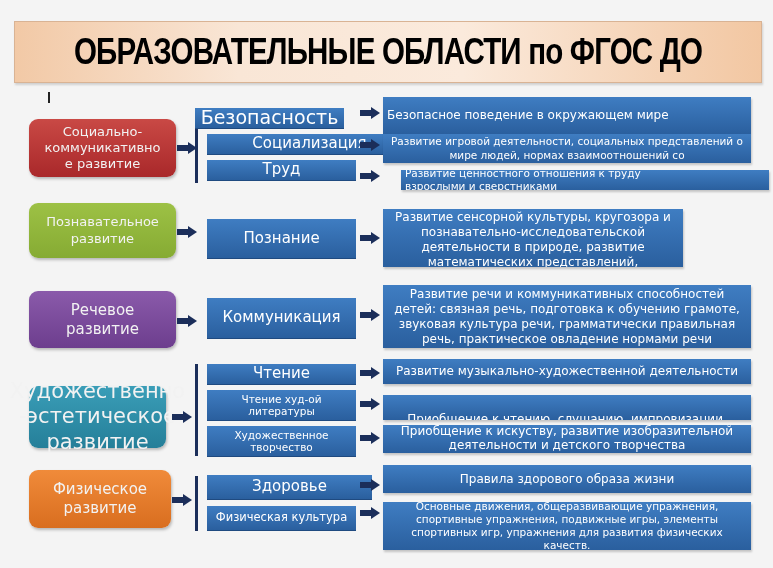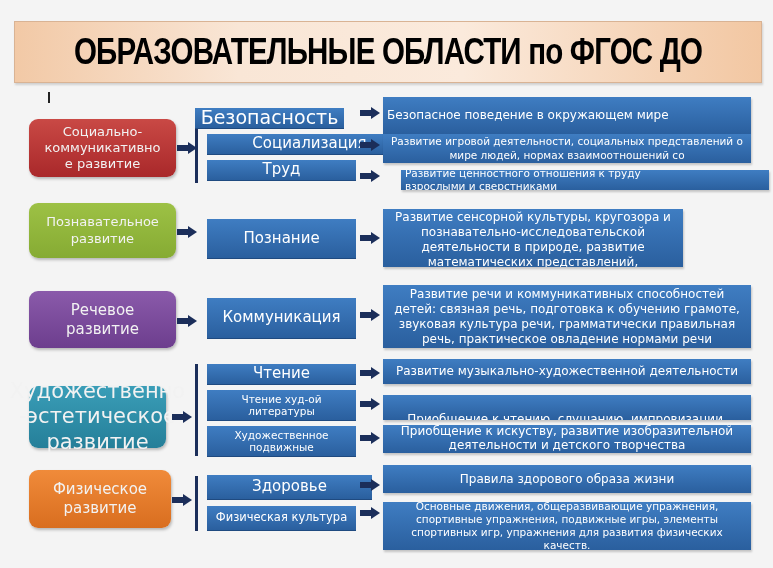--- a/index.html
+++ b/index.html
@@ -100,21 +100,21 @@
 </div>
 <div class="arrow" style="left:172px;top:411px;"></div>
 <div class="vbar" style="left:195px;top:364px;height:92px;"></div>
 <div class="sub" style="left:207px;top:364px;width:149px;height:20px;font-size:15px;">
     <span>Чтение</span>
   </div>
 <div class="sub" style="left:207px;top:390px;width:149px;height:30px;font-size:10.5px;">
     <span style="display:block;width:110px;">Чтение худ-ой литературы</span>
   </div>
 <div class="sub" style="left:207px;top:426px;width:149px;height:30px;font-size:10.5px;">
-    <span style="display:block;width:110px;">Художественное подвижные</span>
+    <span style="display:block;width:110px;">Художественное творчество</span>
   </div>
 <div class="arrow" style="left:360px;top:367px;"></div>
 <div class="arrow" style="left:360px;top:398px;"></div>
 <div class="arrow" style="left:360px;top:432px;"></div>
 <div class="desc" style="left:383px;top:359px;width:368px;height:25px;font-size:12px;">
     <span>Развитие музыкально-художественной деятельности</span>
   </div>
 <div class="desc" style="left:383px;top:395px;width:368px;height:25px;font-size:12px;align-items:flex-start;padding-top:17px;">
     <span style="display:block;width:330px;">Приобщение к чтению, слушанию, импровизации, театрализации</span>
   </div>

